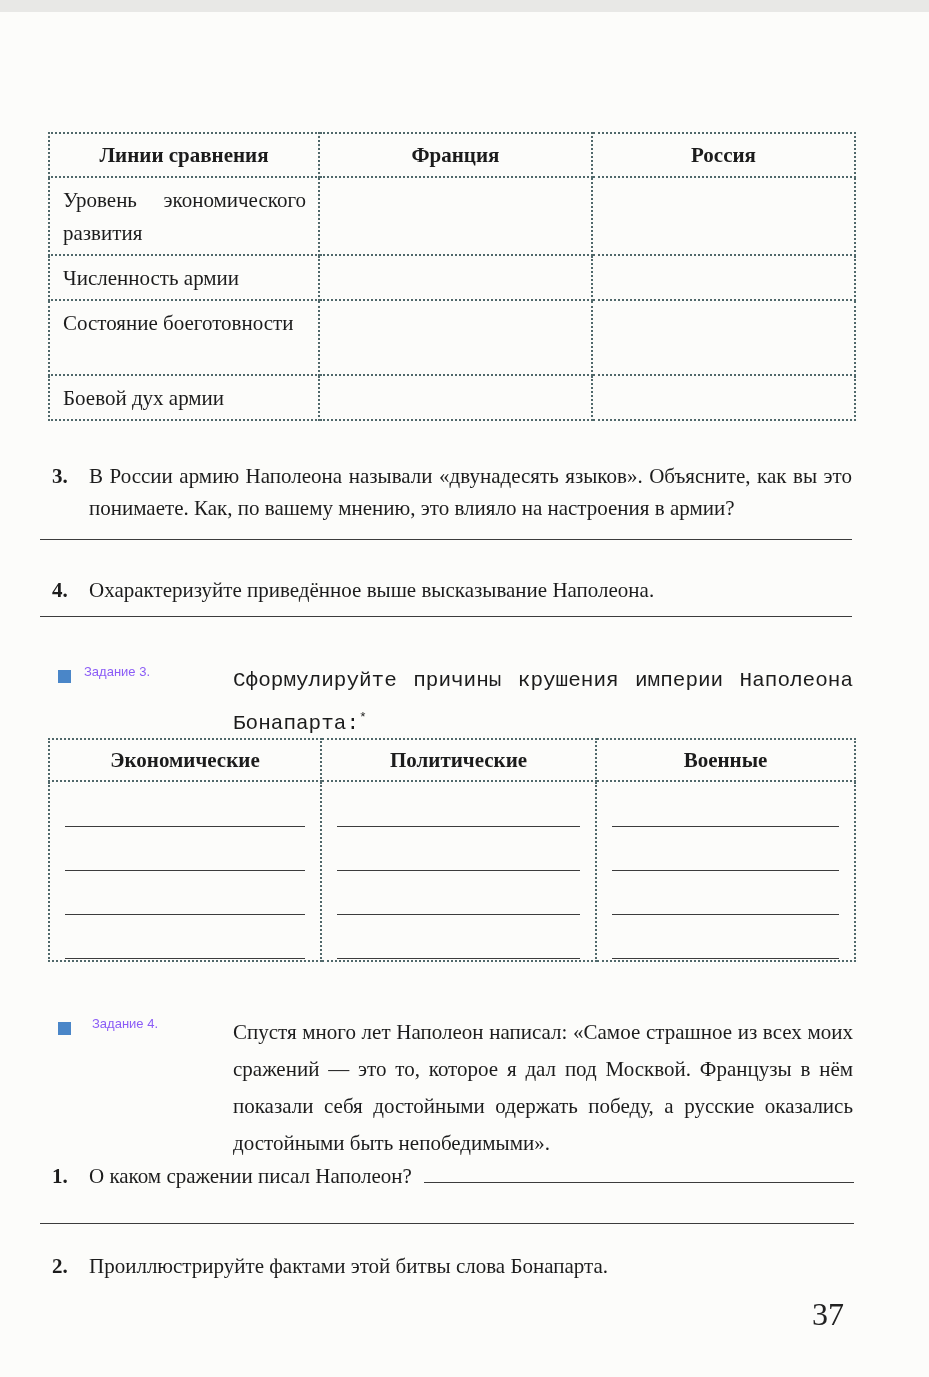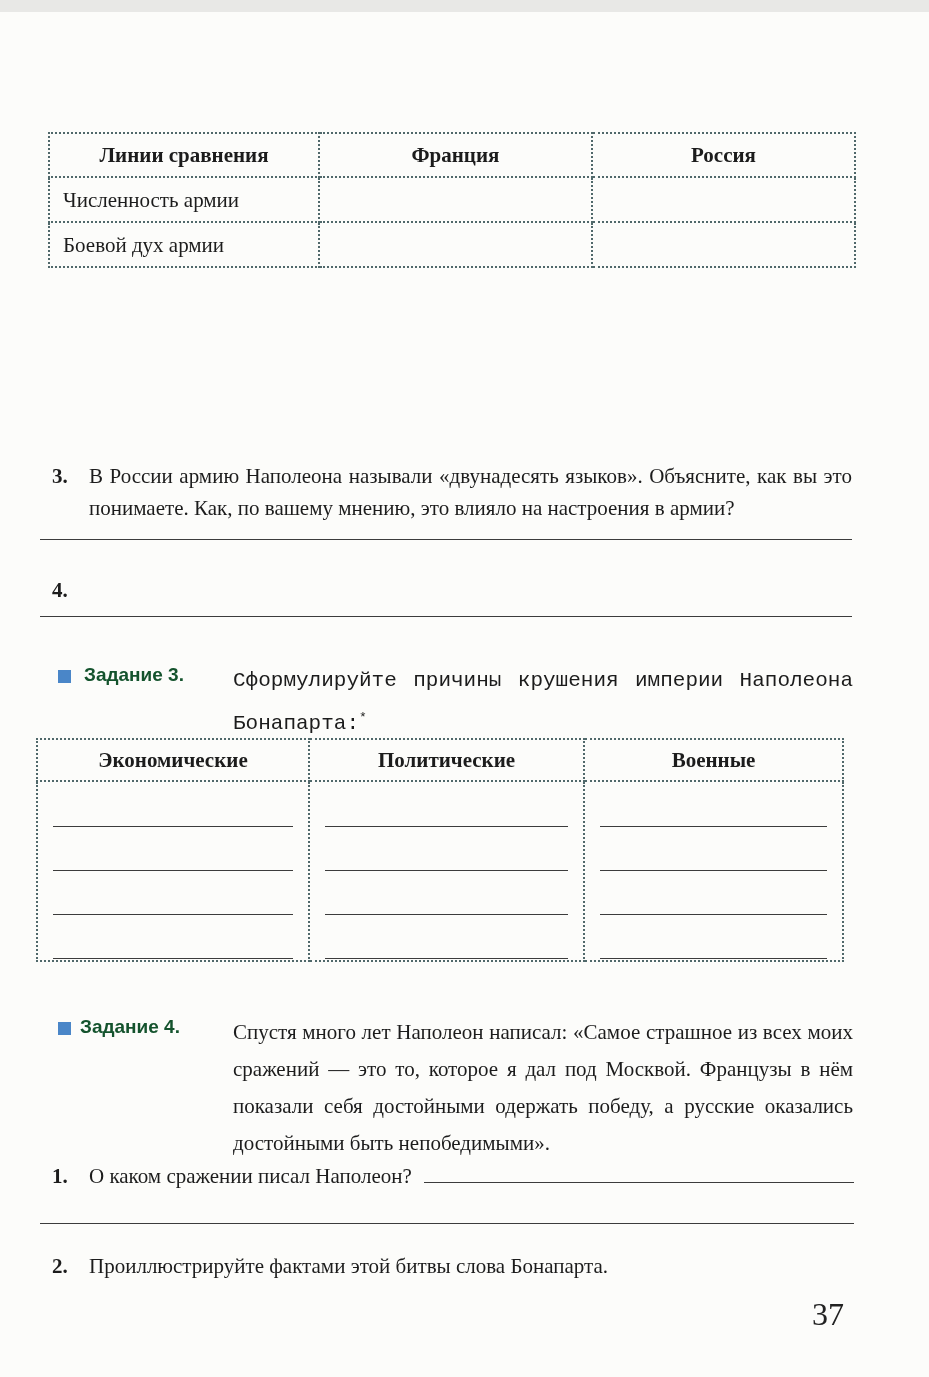--- a/index.html
+++ b/index.html
@@ -66,23 +66,23 @@
   
   .task-bullet {
     position: absolute;
     width: 13px;
     height: 13px;
     background: #4a86c8;
   }
   .task-label {
     position: absolute;
     font-family: "Liberation Sans", sans-serif;
-    font-weight: bold;
-    font-size: 19px;
-    color: #14532d;
+    font-weight: normal;
+    font-size: 13px;
+    color: #8b5cf6;
     white-space: nowrap;
   }
   .task-text {
     position: absolute;
     font-size: 21px;
     line-height: 37px;
     text-align: justify;
   }
   .task-text sup { font-size: 13px; }
 
@@ -109,49 +109,60 @@
       <col style="width:270px">
         <col style="width:273px">
         <col style="width:263px">
     </colgroup>
     <tbody>
         <tr style="height:44px">
       <th>Линии сравнения</th>
       <th>Франция</th>
       <th>Россия</th>
     </tr>
+    <tr style="height:72px">
+      <td class="row-label">Уровень экономического развития</td>
+      <td></td>
+      <td></td>
+    </tr>
     <tr style="height:45px">
       <td class="row-label">Численность армии</td>
+      <td></td>
+      <td></td>
+    </tr>
+    <tr style="height:75px">
+      <td class="row-label">Состояние боеготовности</td>
       <td></td>
       <td></td>
     </tr>
     <tr style="height:34px">
       <td class="row-label">Боевой дух армии</td>
       <td></td>
       <td></td>
     </tr>
   </tbody>
     </table>
 
   <div class="question" style="left:52px; top:448px; width:800px;">
     <span class="q-num">3.</span>
     <span class="q-text">В России армию Наполеона называли «двунадесять языков». Объясните, как вы это понимаете. Как, по вашему мнению, это влияло на настроения в армии?</span>
   </div>
   <div class="ruled-line" style="left:40px; top:527px; width:812px;"></div>
 
   <div class="question" style="left:52px; top:562px; width:800px;">
     <span class="q-num">4.</span>
+    <span class="q-text">Охарактеризуйте приведённое выше высказывание Наполеона.</span>
   </div>
   <div class="ruled-line" style="left:40px; top:604px; width:812px;"></div>
 
   <div class="task-bullet" style="left:58px; top:658px;"></div>
   <div class="task-label" style="left:84px; top:652px;">Задание 3.</div>
   <div class="task-text" style="left:233px; top:650px; width:620px;font-family:Liberation Mono, monospace;"><span>Сформулируйте причины крушения империи Наполеона Бонапарта:</span><sup>*</sup></div>
 
-  <table class="dotted-table" style="left:36px; top:726px; width:806px;">
+  <table class="dotted-table" style="left:48px; top:726px; width:806px;">
     <colgroup>
       <col style="width:272px">
         <col style="width:275px">
         <col style="width:259px">
     </colgroup>
     <tbody>
         <tr style="height:42px">
       <th>Экономические</th>
       <th>Политические</th>
       <th>Военные</th>
@@ -179,21 +190,21 @@
           <div class="answer-line"></div>
           <div class="answer-line"></div>
           <div class="answer-line"></div>
         </div>
       </td>
     </tr>
   </tbody>
     </table>
 
   <div class="task-bullet" style="left:58px; top:1010px;"></div>
-  <div class="task-label" style="left:80px; top:1004px;">Задание 4.</div>
+  <div class="task-label" style="left:92px; top:1004px;">Задание 4.</div>
   <div class="task-text" style="left:233px; top:1002px; width:620px;">Спустя много лет Наполеон написал: «Самое страшное из всех моих сражений — это то, которое я дал под Москвой. Французы в нём показали себя достойными одержать победу, а русские оказались достойными быть непобедимыми».</div>
 
   <div class="question" style="left:52px; top:1146px; width:802px;">
     <span class="q-num">1.</span>
     <span class="q-text-nowrap">О каком сражении писал Наполеон?</span>
     <span class="inline-line"></span>
   </div>
   <div class="ruled-line" style="left:40px; top:1211px; width:814px;"></div>
 
   <div class="question" style="left:52px; top:1238px; width:802px;">

